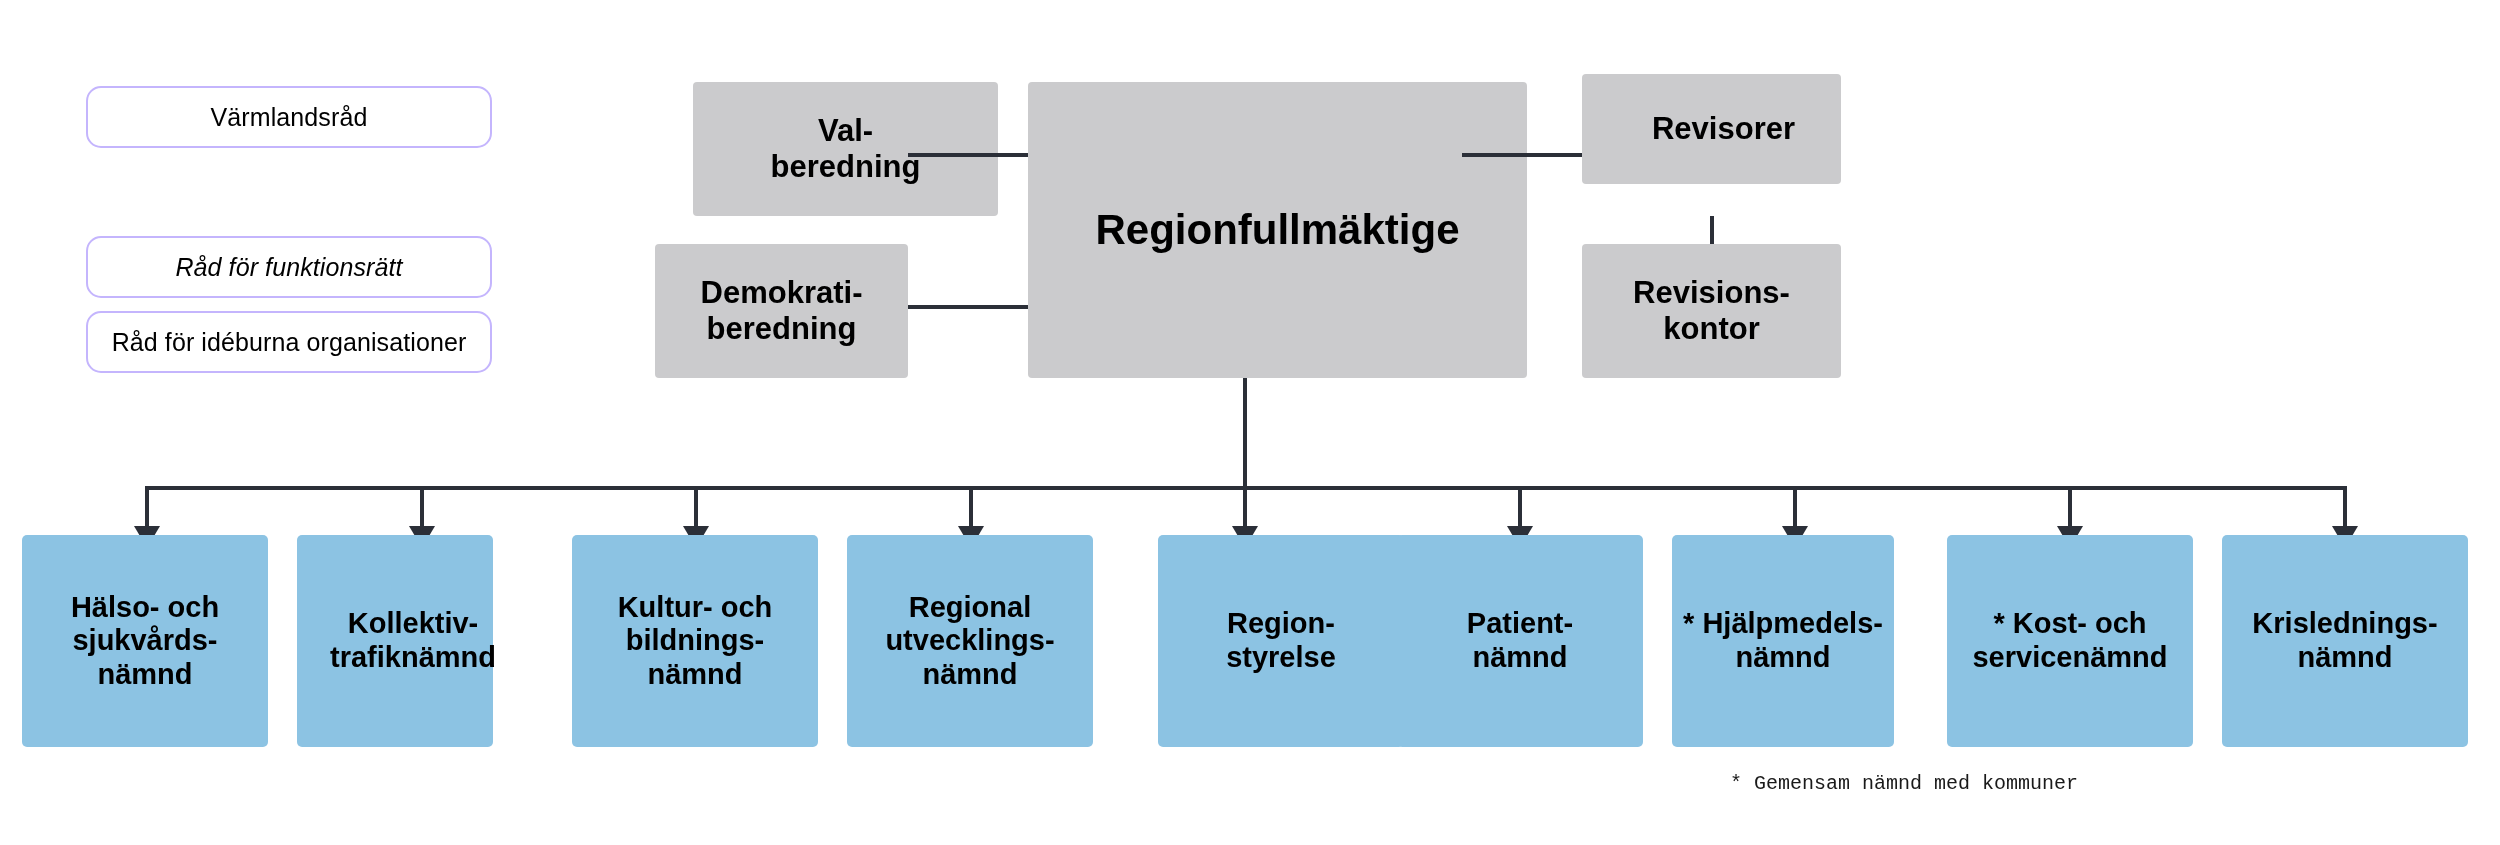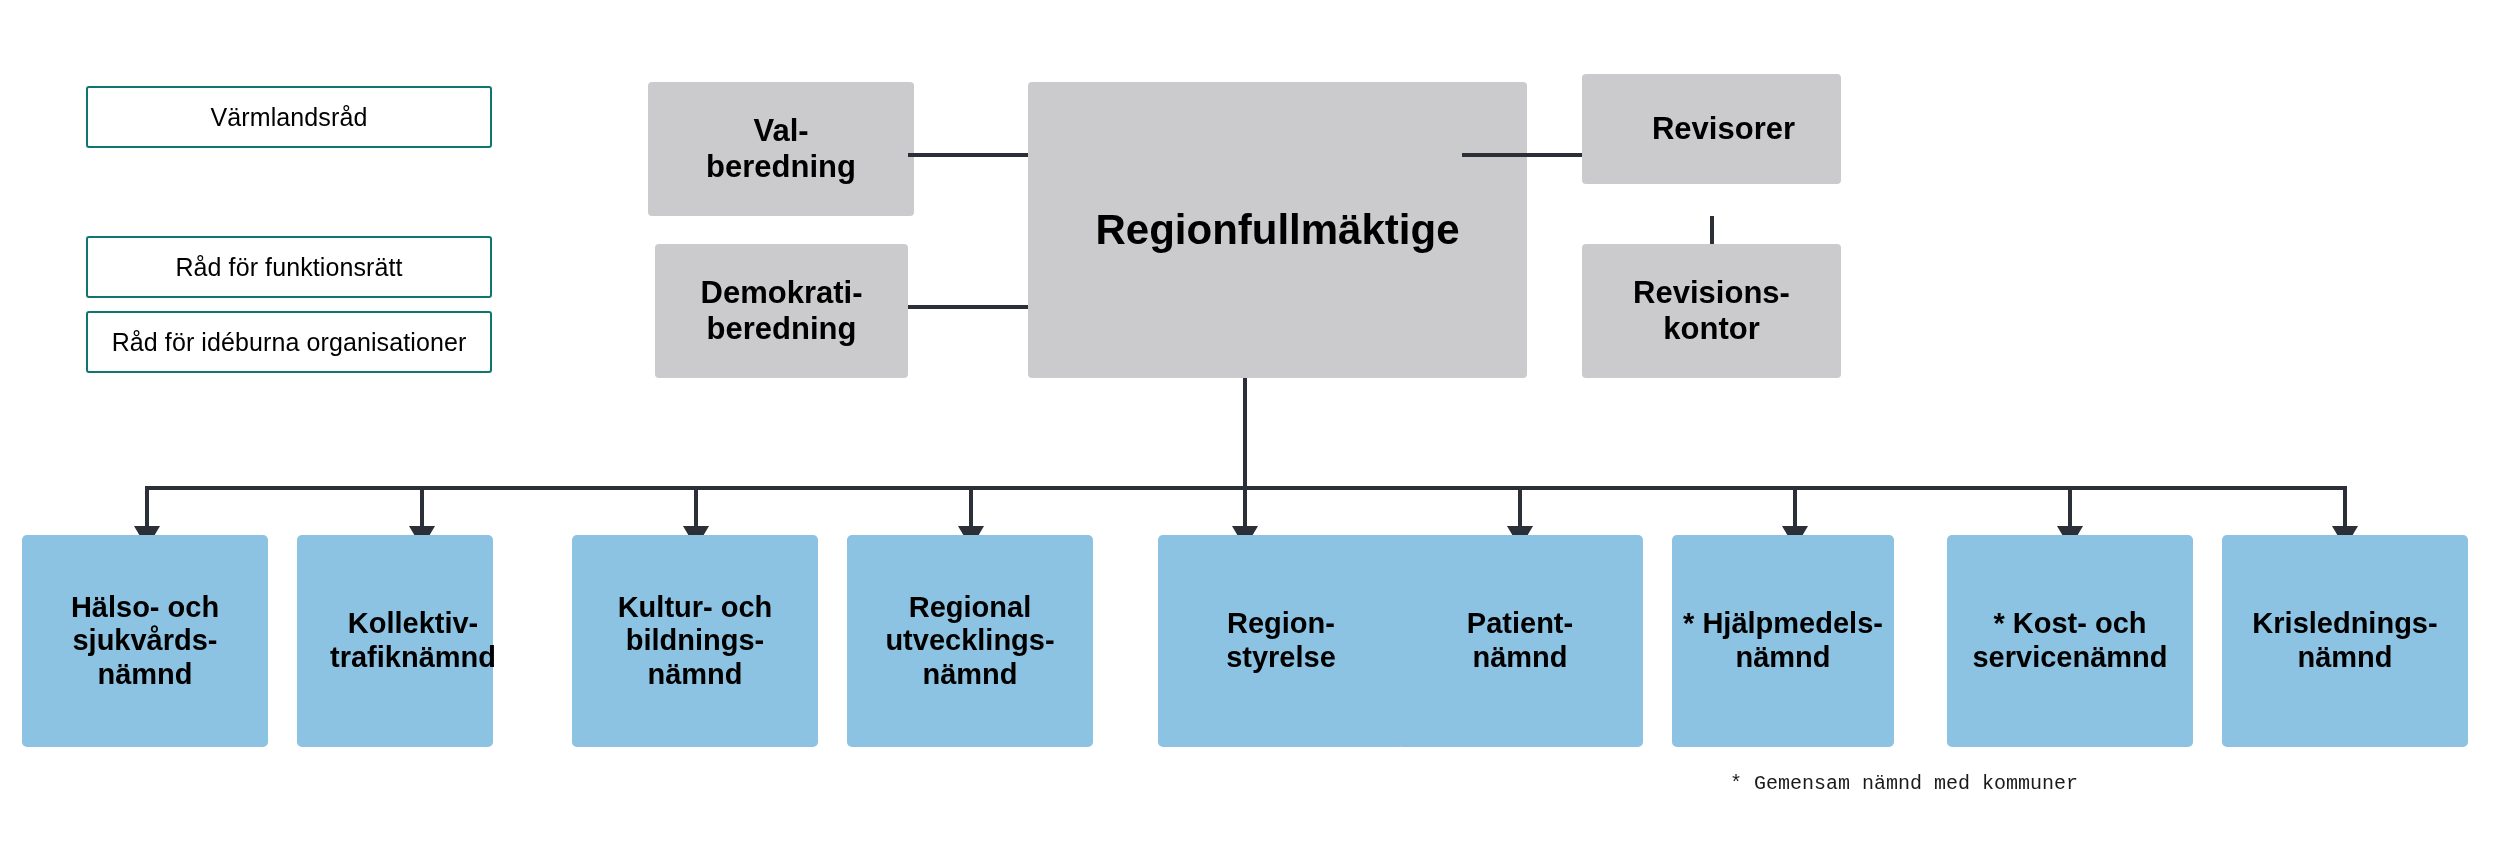--- a/index.html
+++ b/index.html
@@ -25,22 +25,22 @@
     justify-content: center;
     text-align: center;
     line-height: 1.16;
     color: #000000;
     white-space: pre-line;
   }
 
   
   .council {
     background: #ffffff;
-    border: 2px solid #0f766e;
-    border-radius: 3px;
+    border: 2px solid #c4b5fd;
+    border-radius: 15px;
     font-size: 25px;
     font-weight: 400;
     letter-spacing: 0.1px;
   }
 
   
   .grey {
     background: #cbcbcd;
     border-radius: 4px;
     font-size: 31px;
@@ -90,28 +90,28 @@
   }
 </style>
 </head>
 <body>
 
 <div id="chart">
 
   <div class="box council" style="left:86px; top:86px; width:406px; height:62px;">
     <span>Värmlandsråd</span>
   </div>
-  <div class="box council" style="left:86px; top:236px; width:406px; height:62px;">
+  <div class="box council" style="left:86px; top:236px; width:406px; height:62px;font-style:italic;">
     <span>Råd för funktionsrätt</span>
   </div>
   <div class="box council" style="left:86px; top:311px; width:406px; height:62px;">
     <span>Råd för idéburna organisationer</span>
   </div>
 
-  <div class="box grey" style="left:648px; top:82px; width:266px; height:134px;">
+  <div class="box grey" style="left:693px; top:82px; width:305px; height:134px;">
     <span>Val-
 beredning</span>
   </div>
   <div class="box grey" style="left:655px; top:244px; width:253px; height:134px;">
     <span>Demokrati-
 beredning</span>
   </div>
 
   <div class="hline" style="left:908px; top:153px; width:120px;"></div>
   <div class="hline" style="left:908px; top:305px; width:120px;"></div>

